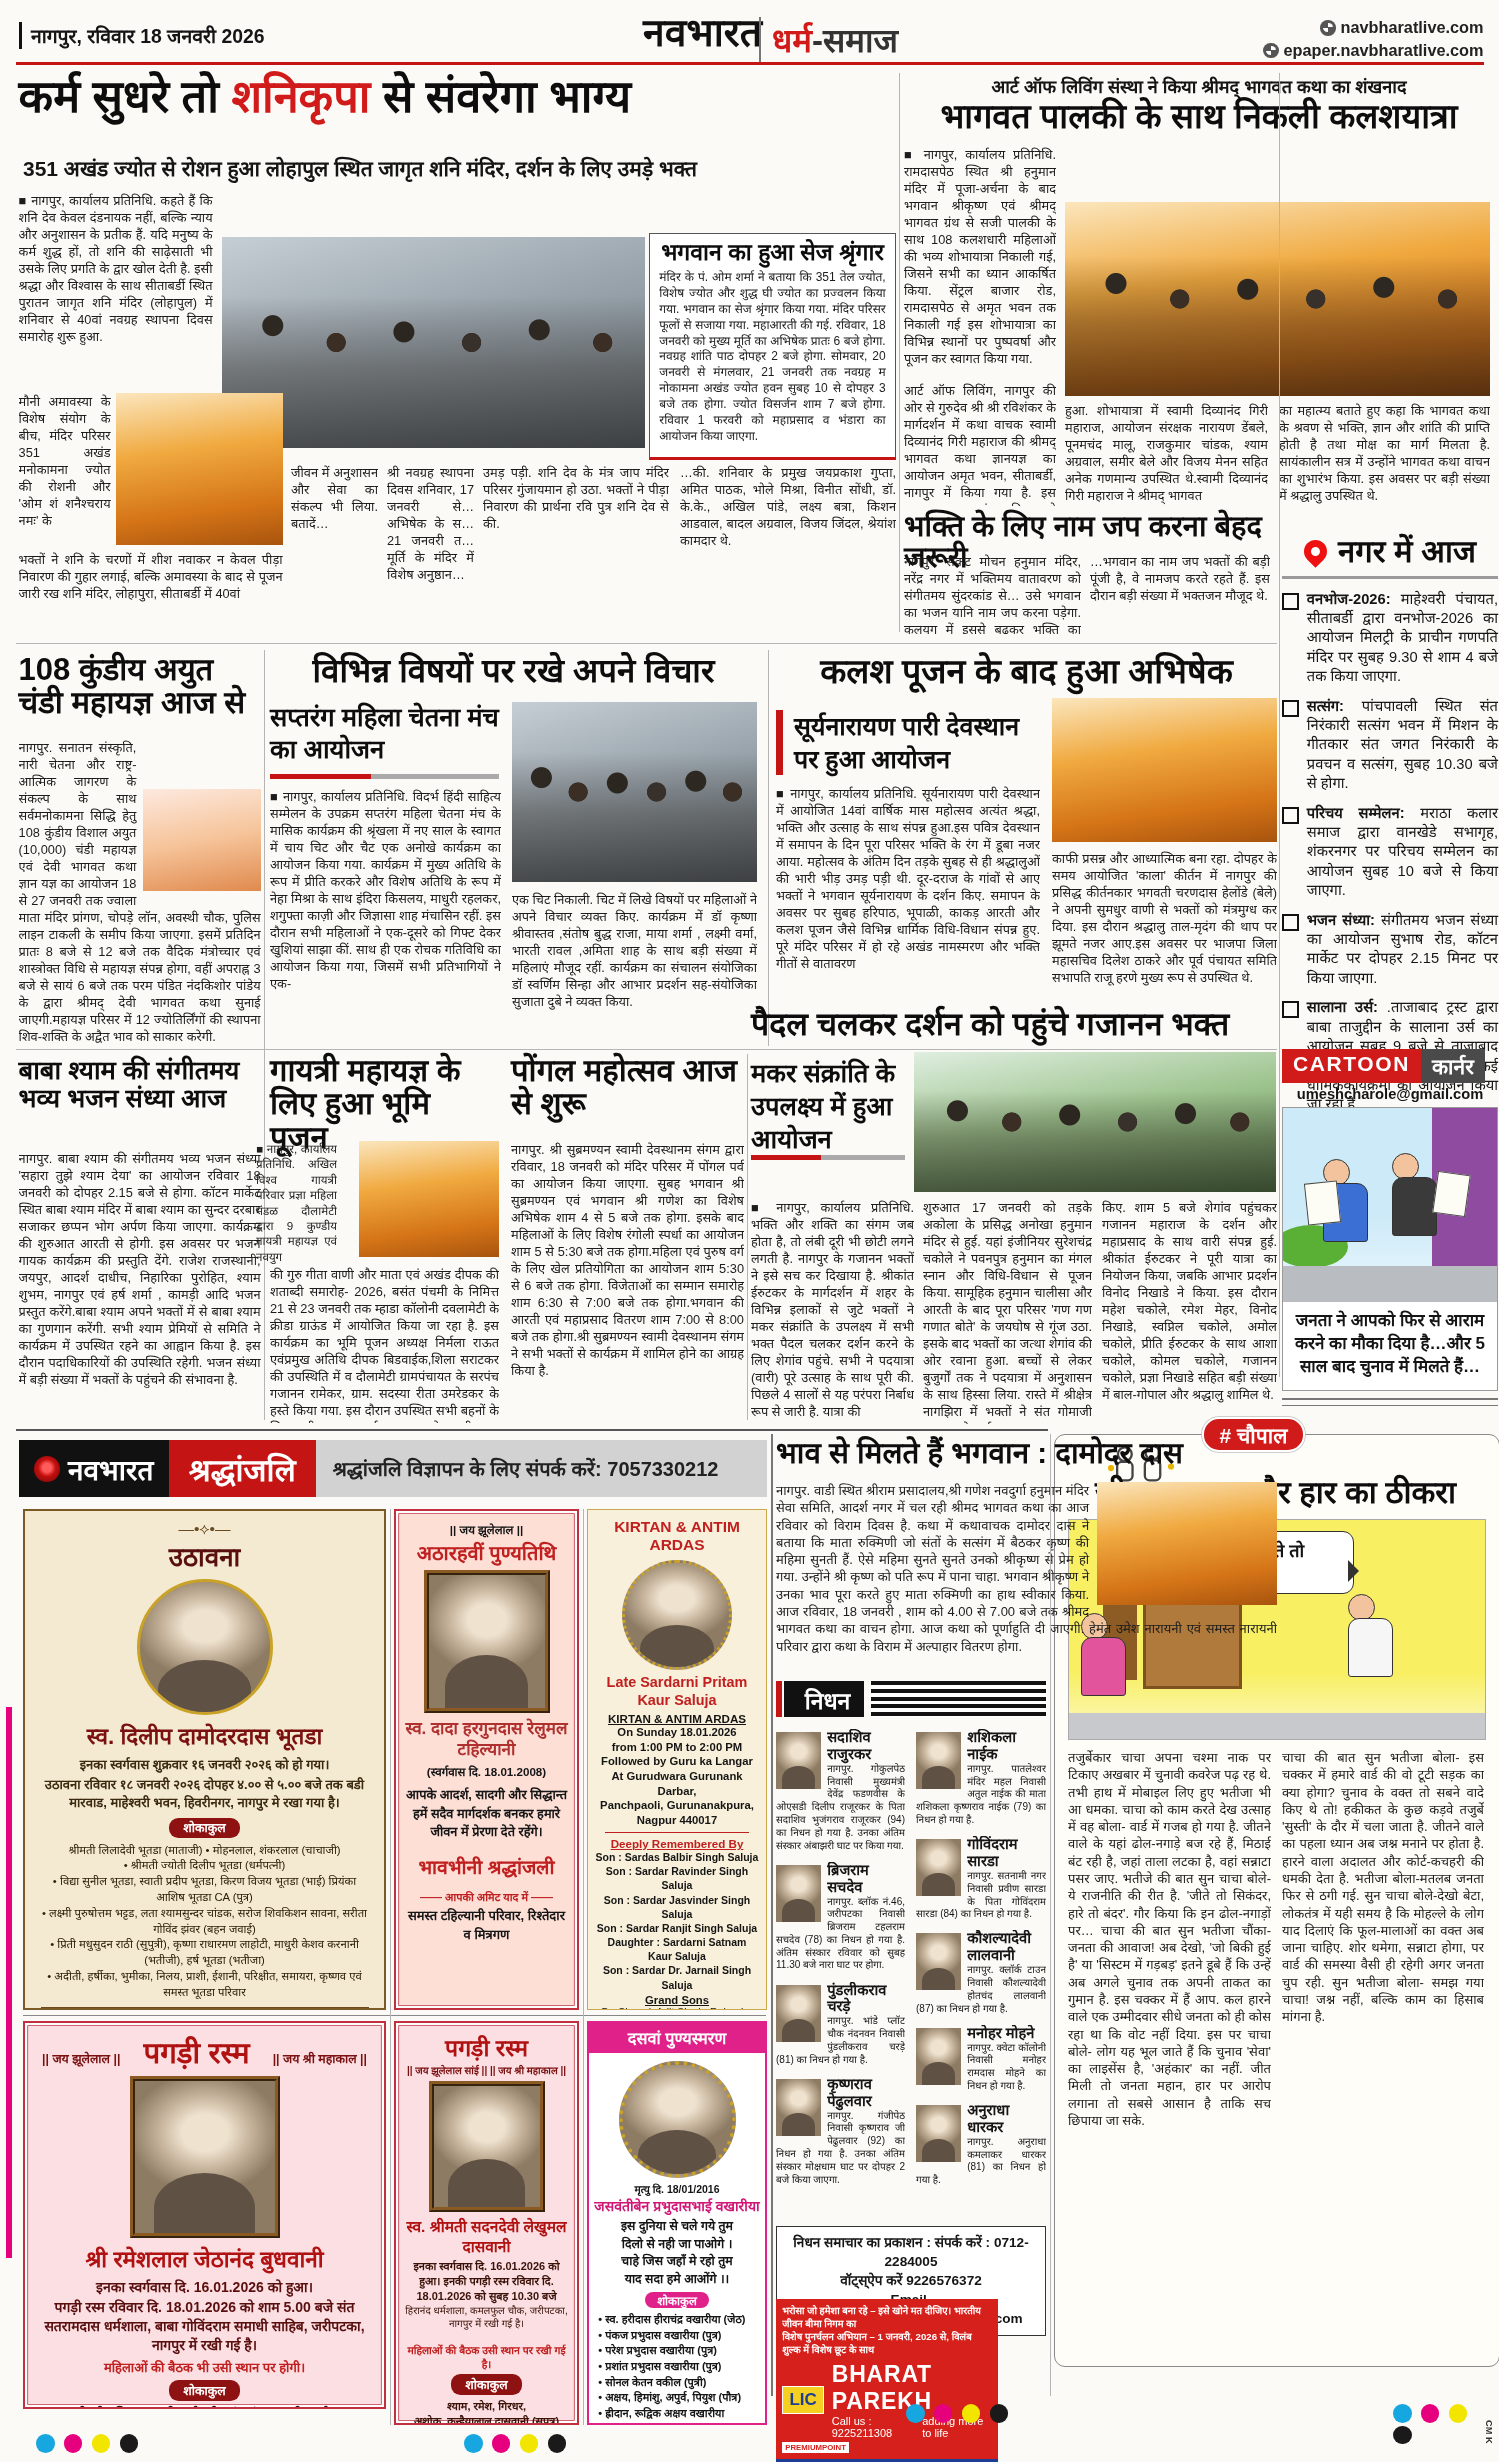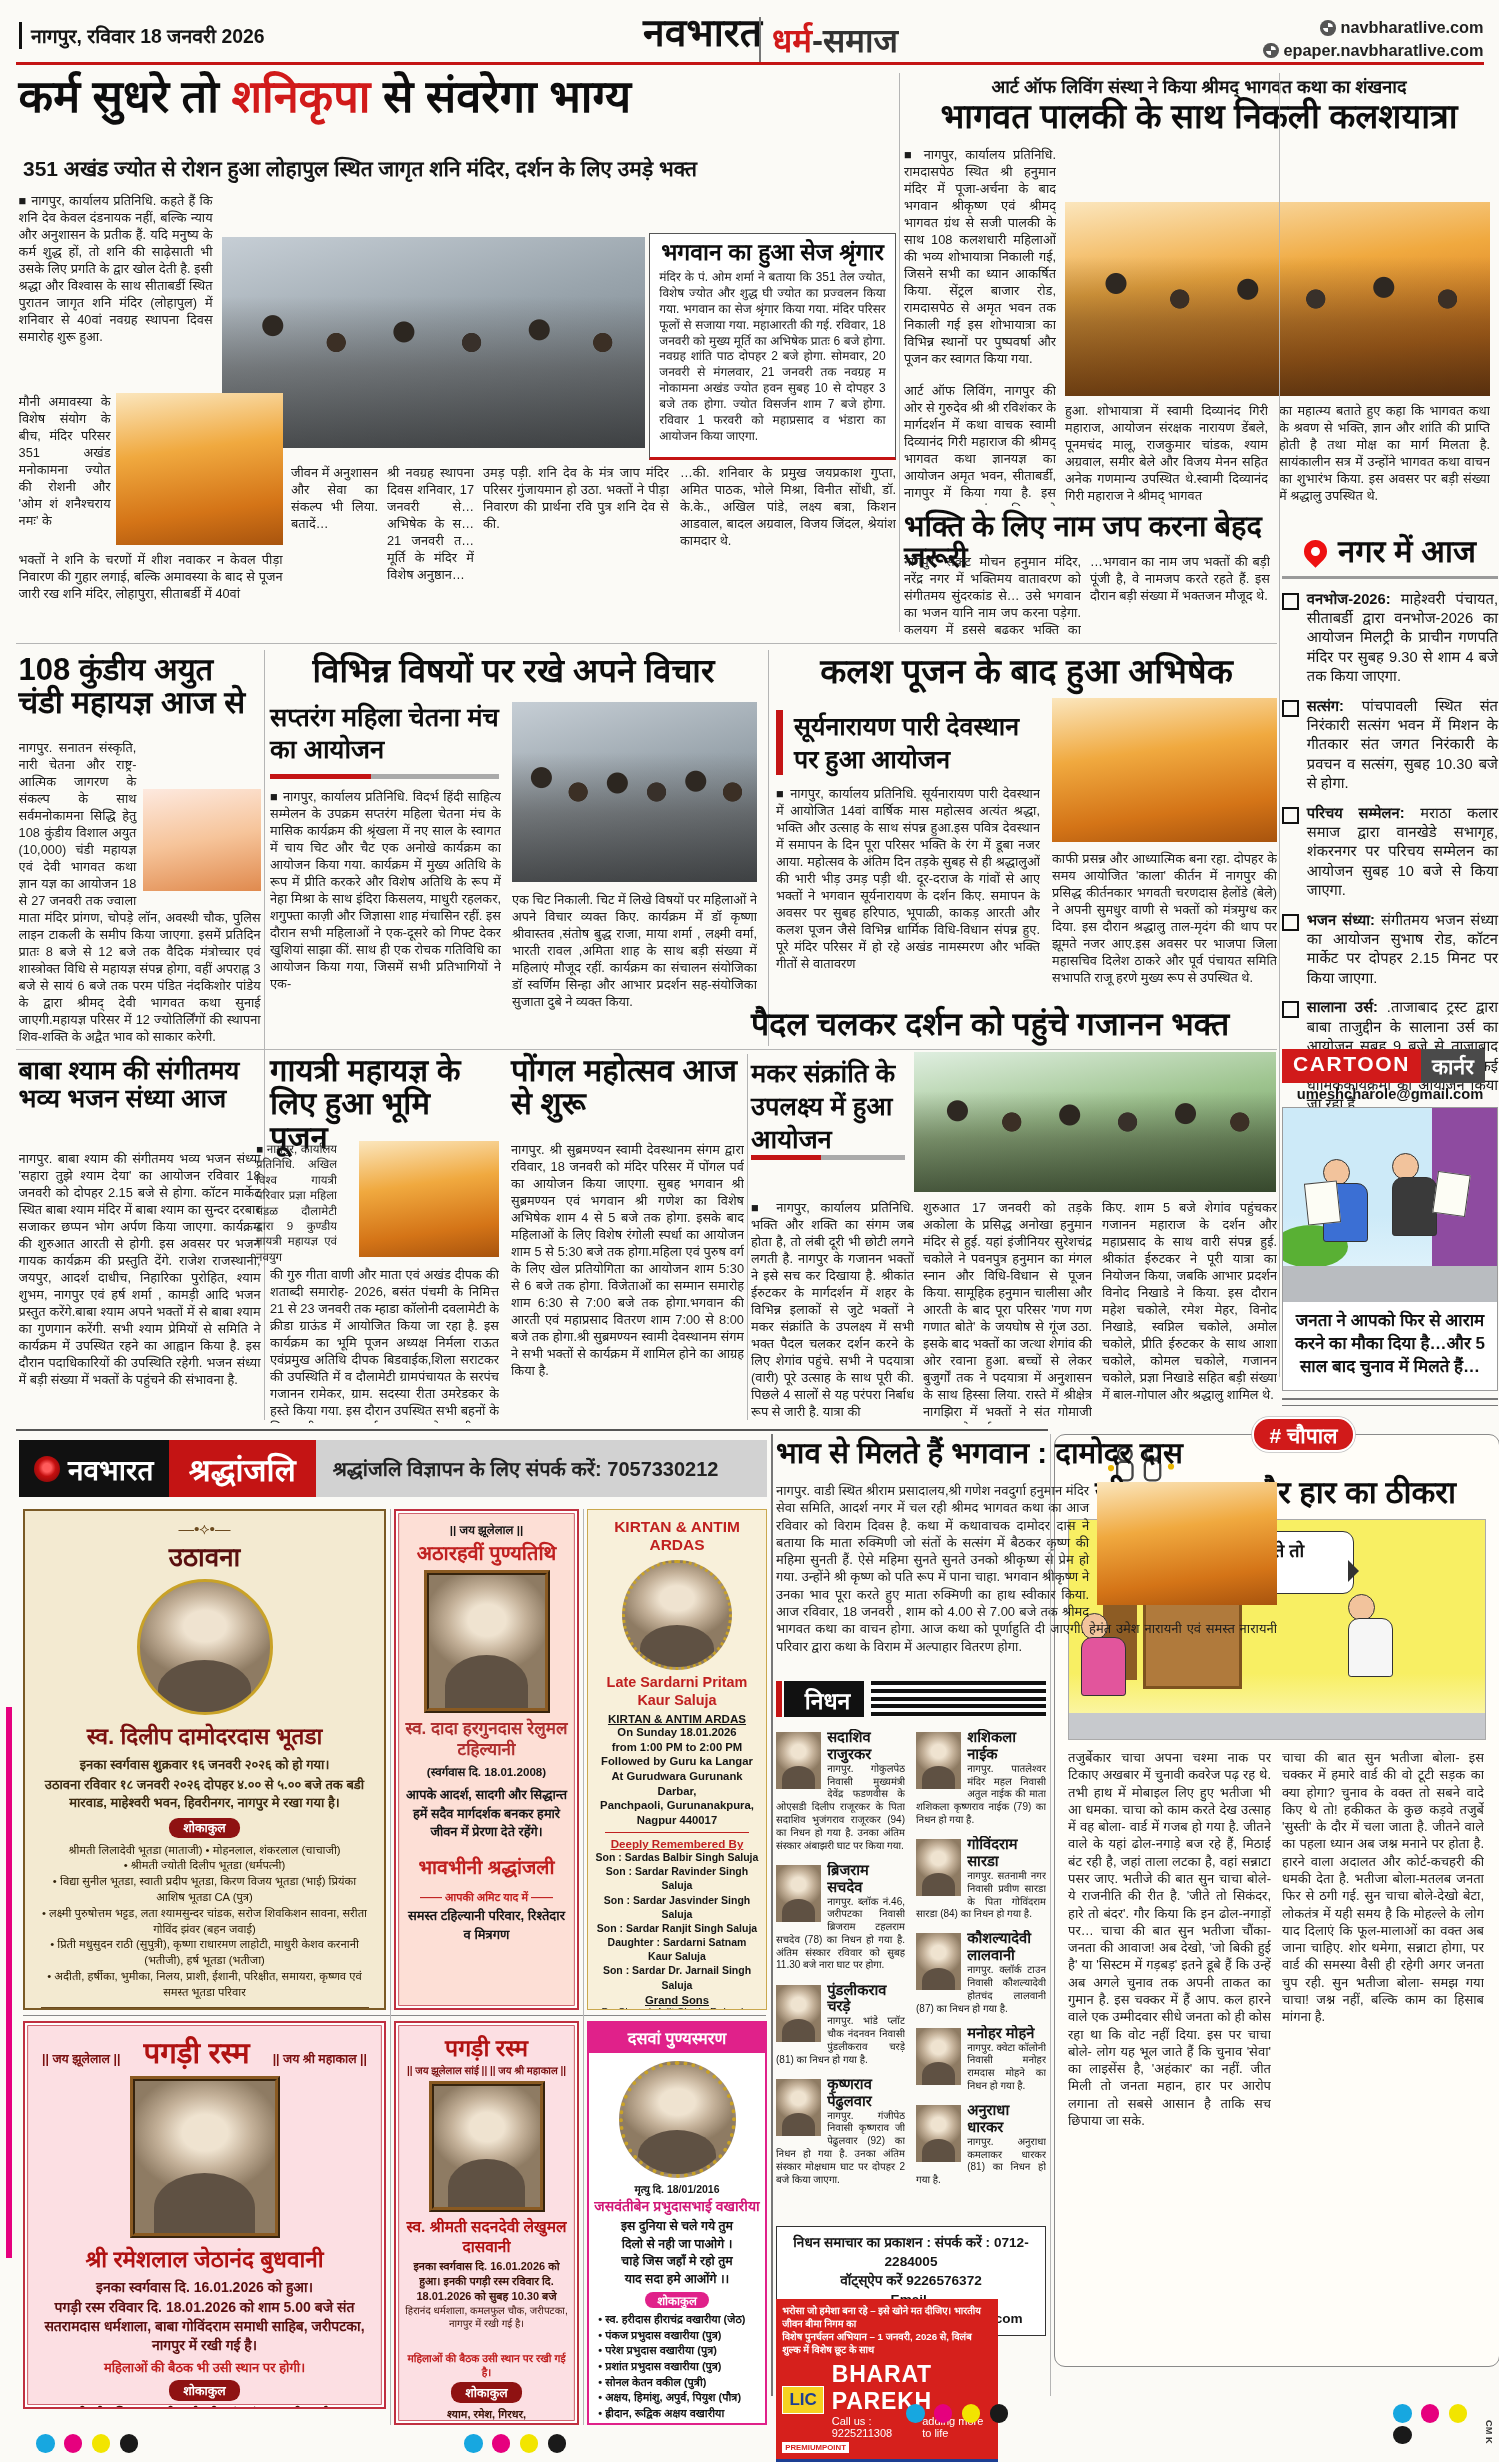--- a/index.html
+++ b/index.html
@@ -248,21 +248,21 @@
           </div>
         <div class="paper" style="left:23px;top:74px;"></div>
         <div class="paper" style="left:152px;top:65px;transform:rotate(8deg);"></div>
       </div>
       <div class="center" style="padding:7.8px 9.3px 11px;font-size:17px;font-weight:bold;line-height:1.35;background:#fff;">जनता ने आपको फिर से आराम करने का मौका दिया है…और 5 साल बाद चुनाव में मिलते हैं…</div>
     </div>
     <div style="height:4.7px;border-top:2.3px solid #777;border-bottom:1.6px solid #777;margin-top:7.8px;"></div>
   </div>
 
   <div class="chaupal-box" style="left:1054px;top:1434px;width:444px;height:931px;"></div>
-  <div class="chaupal-badge" style="left:1252px;top:1417px;text-align:right;"># चौपाल</div>
+  <div class="chaupal-badge" style="left:1202px;top:1417px;text-align:right;"># चौपाल</div>
   <svg class="abs" style="left:1106px;top:1445px;" width="70" height="40" viewBox="0 0 90 52">
     <circle cx="24" cy="12" r="9" fill="none" stroke="#444" stroke-width="3"></circle>
     <rect x="14" y="22" width="20" height="24" rx="6" fill="none" stroke="#444" stroke-width="3"></rect>
     <circle cx="60" cy="10" r="9" fill="none" stroke="#444" stroke-width="3"></circle>
     <rect x="50" y="20" width="20" height="26" rx="6" fill="none" stroke="#444" stroke-width="3"></rect>
     <circle cx="6" cy="30" r="4" fill="#e8b400"></circle>
       <circle cx="84" cy="28" r="4" fill="#e8b400"></circle>
   </svg>
   <div class="abs hl center" style="left:1066px;top:1476px;width:419px;font-size:31px;">जीत का जश्न और हार का ठीकरा</div>
   <div class="cartoon2" style="left:1068px;top:1519px;width:416px;height:219px;">
@@ -461,21 +461,21 @@
     </div>
   </div>
 
   <div class="ad ad-pink" style="left:394px;top:2021px;width:185px;height:404px;padding:7.8px 7.8px;text-align:center;">
     <div style="font-size:23px;font-weight:bold;color:#b01212;">पगड़ी रस्म</div>
     <div style="font-size:10px;font-weight:bold;color:#7a1010;">|| जय झूलेलाल सांई || || जय श्री महाकाल ||</div>
     <div class="ob-photo portrait frame" style="width:106px;height:121px;"></div>
     <div style="font-size:15.5px;font-weight:bold;color:#b01212;line-height:1.25;">स्व. श्रीमती सदनदेवी लेखुमल दासवानी</div>
     <div style="font-size:11px;font-weight:bold;margin-top:3.1px;line-height:1.35;color:#3a1208;text-align:center;">इनका स्वर्गवास दि. 16.01.2026 को हुआ। इनकी पगड़ी रस्म रविवार दि. 18.01.2026 को सुबह 10.30 बजे</div>
     <div style="font-size:10px;font-weight:normal;line-height:1.35;color:#3a1208;">हिरानंद धर्मशाला, कमलफुल चौक, जरीपटका, नागपुर में रखी गई है।</div>
-    <div style="font-size:10.5px;font-weight:bold;color:#c02020;margin-top:20px;">महिलाओं की बैठक उसी स्थान पर रखी गई है।</div>
+    <div style="font-size:10.5px;font-weight:bold;color:#c02020;margin-top:12px;">महिलाओं की बैठक उसी स्थान पर रखी गई है।</div>
     <div style="margin:3.9px 0;"><span class="shok-pill">शोकाकुल</span></div>
     <div style="font-size:11px;font-weight:bold;line-height:1.4;color:#3a1208;">
       <div>श्याम, रमेश, गिरधर,</div>
       <div>अशोक, कन्हैयालाल दासवानी (सुपुत्र)</div>
       <div>श्रीचंद, घनश्यामदास दासवानी (देवर)</div>
 
     </div>
 
   </div>
 

